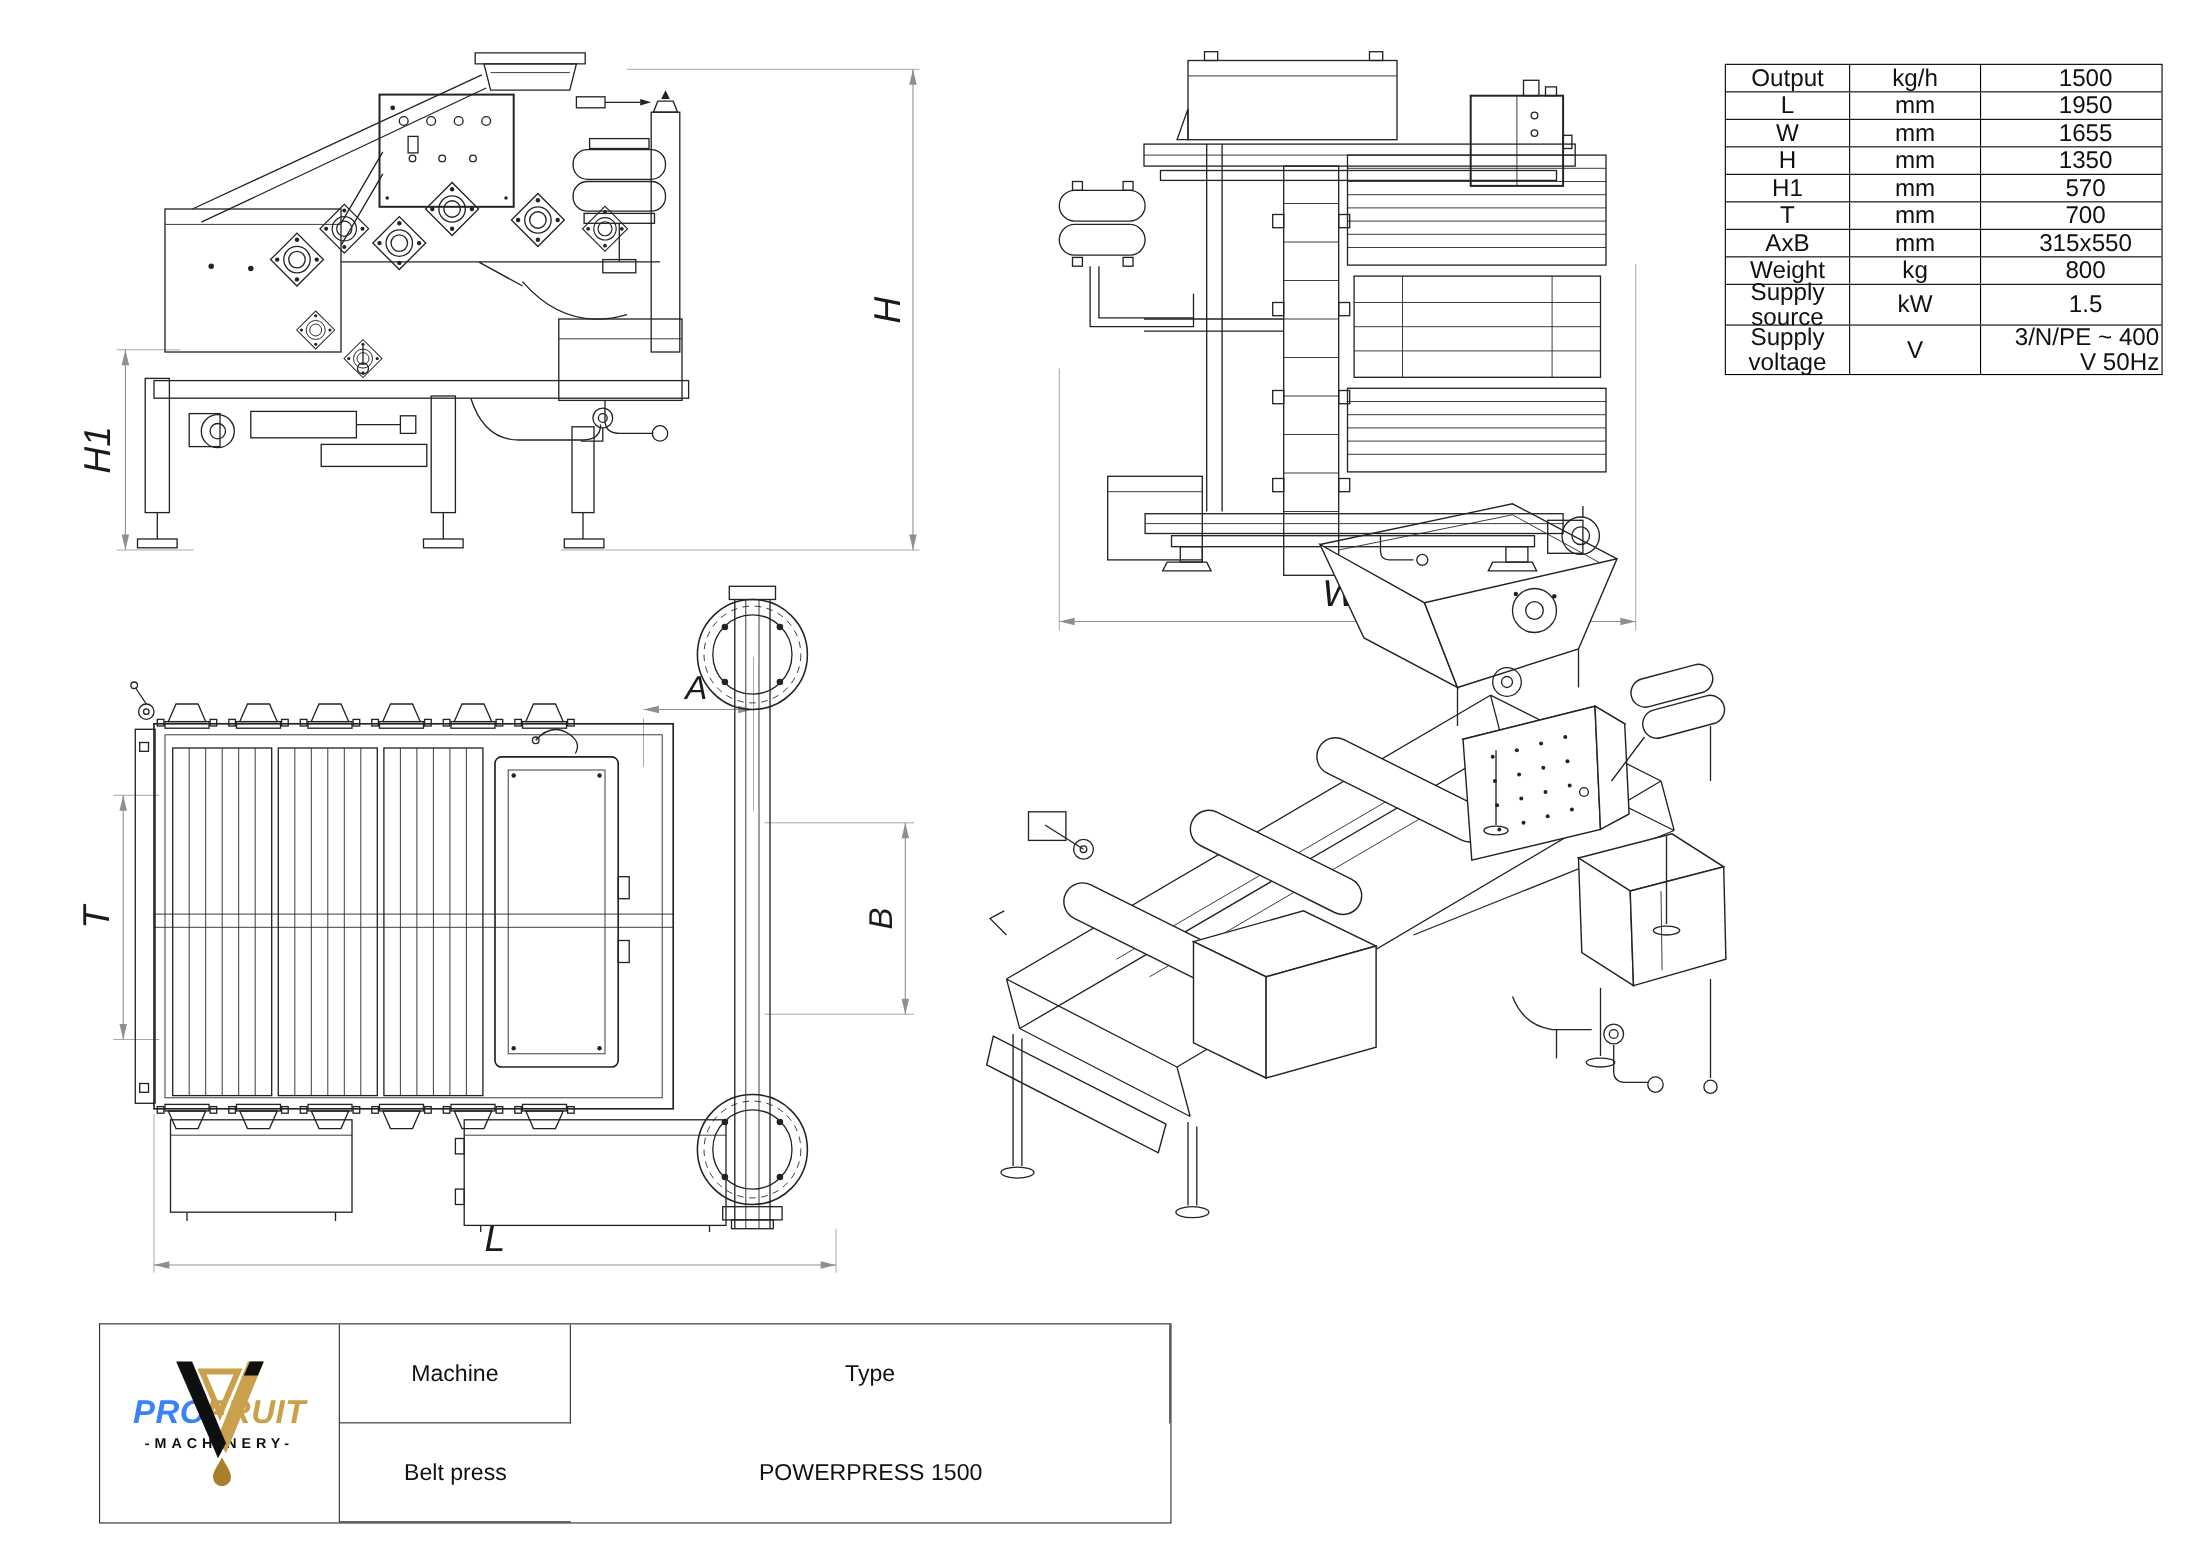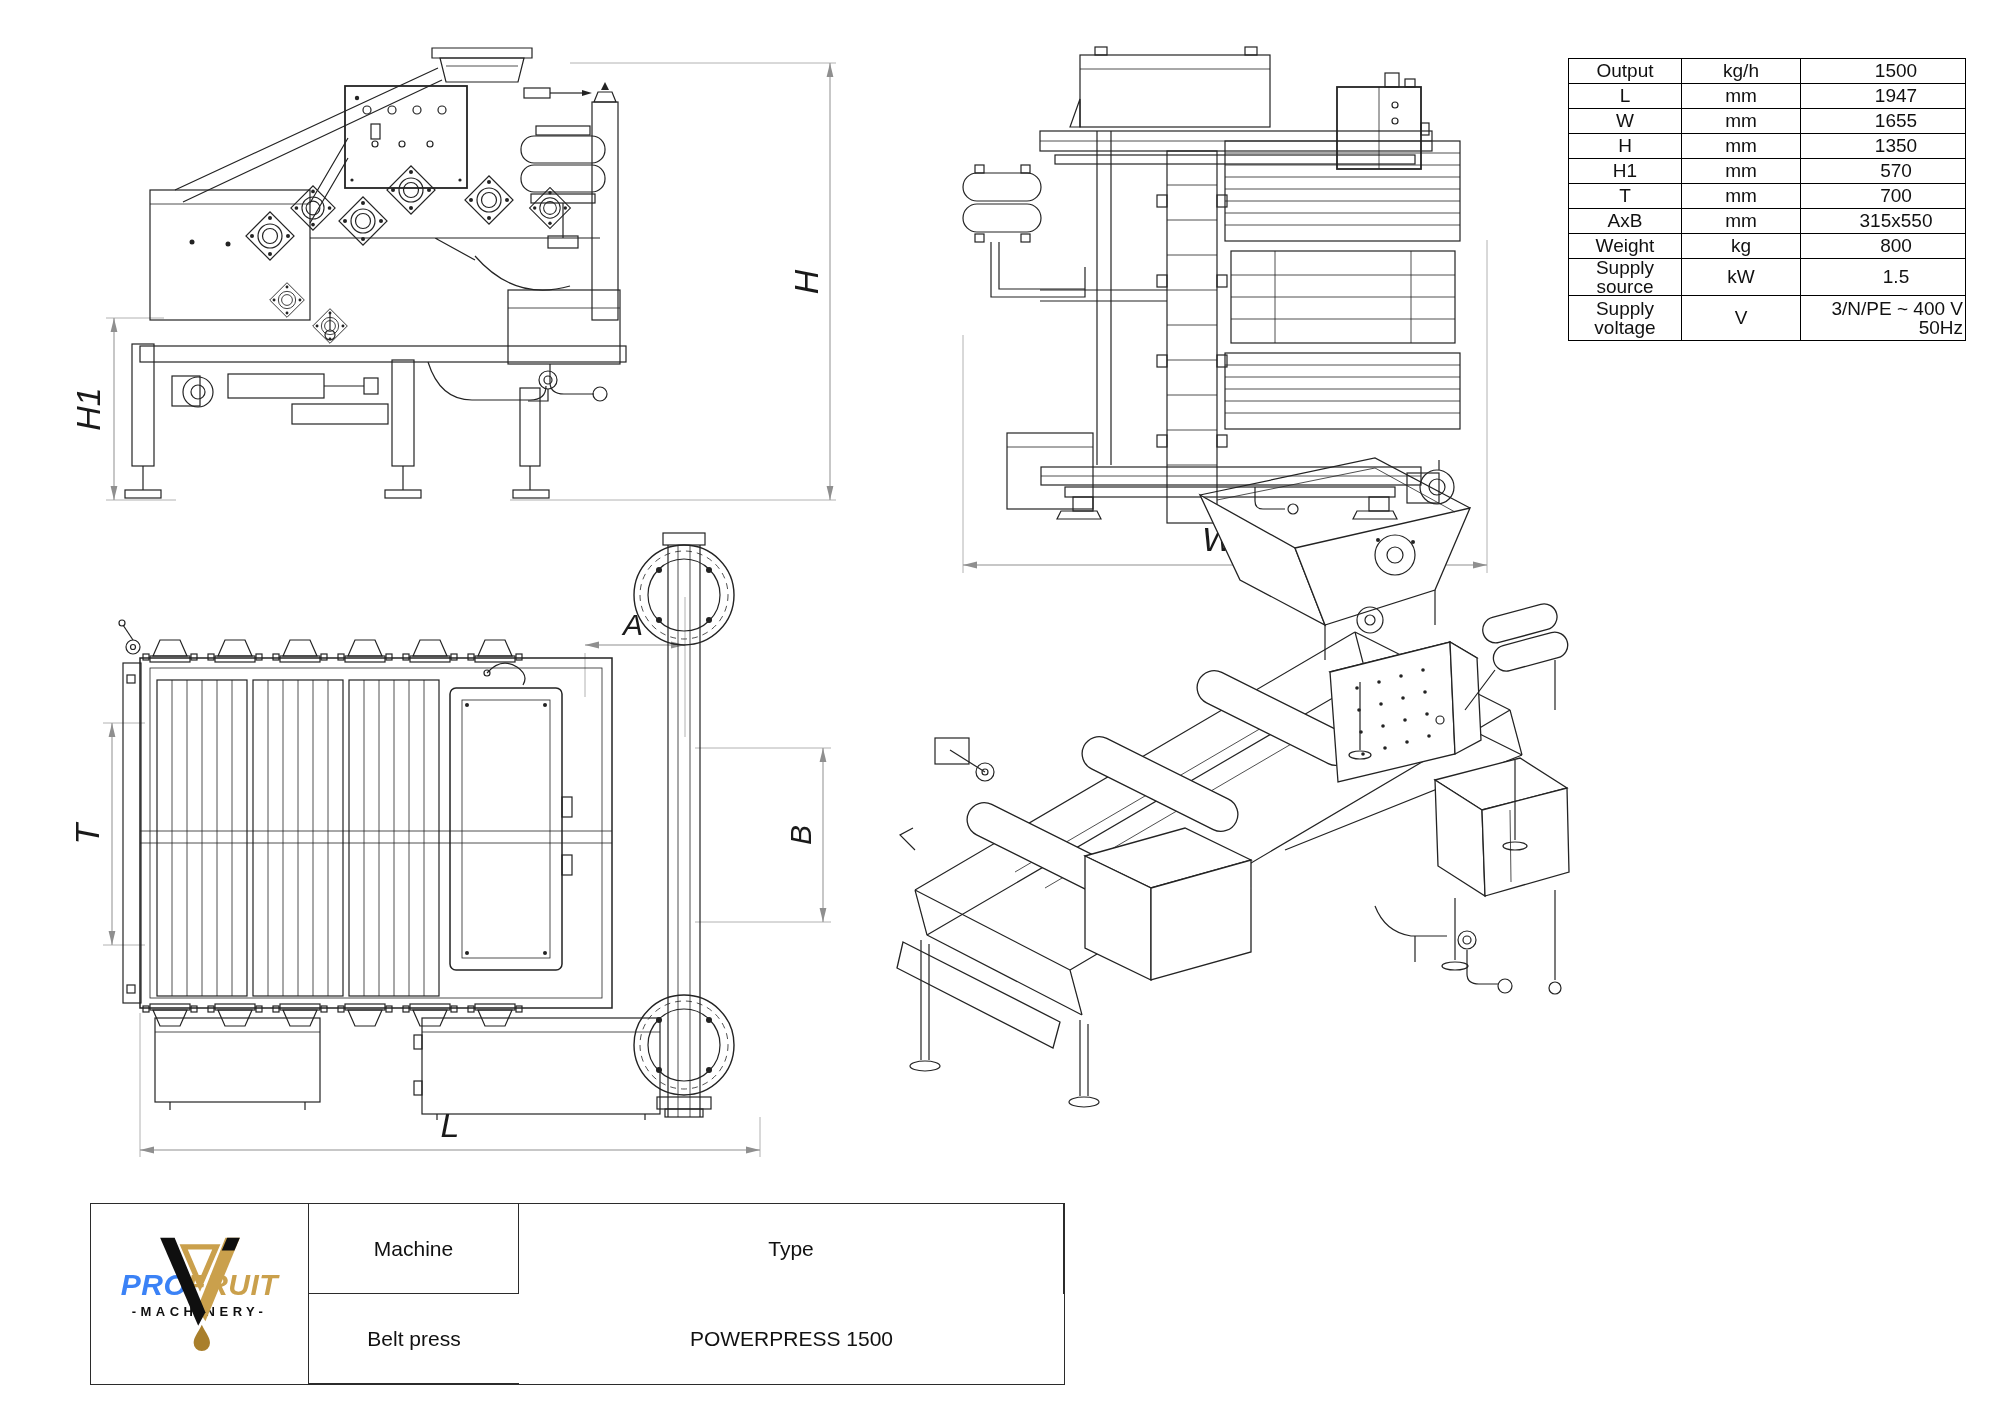--- a/index.html
+++ b/index.html
@@ -14,21 +14,21 @@
   svg .ext{stroke:#a9a9a9;stroke-width:0.9;fill:none;}
   svg .ah{fill:#8f8f8f;stroke:none;}
   svg .dot{fill:#232323;stroke:none;}
   svg text.dlab{font-family:"Liberation Sans",sans-serif;font-style:italic;font-size:34px;fill:#1a1a1a;}
   svg text.dlab2{font-family:"Liberation Sans",sans-serif;font-style:italic;font-size:30px;fill:#1a1a1a;}
   
   .spec-table{position:absolute;left:1568px;top:58px;width:398px;border:1.6px solid #000;box-sizing:border-box;background:#fff;}
   .spec-row{display:flex;}
   .spec-row + .spec-row{border-top:1.4px solid #000;}
   .spec-cell{display:flex;align-items:center;justify-content:center;text-align:center;
-             font-size:19px;line-height:1.02;box-sizing:border-box;padding:1px 2px;}
+             font-size:22px;line-height:1.02;box-sizing:border-box;padding:1px 2px;}
   .spec-cell + .spec-cell{border-left:1.4px solid #000;text-align:right;}
   .c1{width:112px;} .c2{width:119px;} .c3{flex:1;padding-left:28px;}
   .rh{height:24px;} .rh-mid{height:36px;} .rh-big{height:44px;}
   
   .title-block{position:absolute;left:90px;top:1203px;width:975px;height:182px;border:1.7px solid #2b2b2b;
                box-sizing:border-box;display:grid;grid-template-columns:218px 210px 1fr;grid-template-rows:1fr 1fr;background:#fff;}
   .logo-cell{grid-row:1/3;border-right:1.7px solid #2b2b2b;display:flex;flex-direction:column;
              align-items:center;justify-content:center;gap:2px;}
   .tb-cell{display:flex;align-items:center;justify-content:center;font-size:21px;box-sizing:border-box;}
   .tb-label{border-right:1.7px solid #2b2b2b;}
@@ -411,21 +411,21 @@
 
   <div class="spec-table">
     <div class="spec-row rh">
       <div class="spec-cell c1">Output</div>
       <div class="spec-cell c2">kg/h</div>
       <div class="spec-cell c3">1500</div>
     </div>
     <div class="spec-row rh">
       <div class="spec-cell c1">L</div>
       <div class="spec-cell c2">mm</div>
-      <div class="spec-cell c3">1947</div>
+      <div class="spec-cell c3">1950</div>
     </div>
     <div class="spec-row rh">
       <div class="spec-cell c1">W</div>
       <div class="spec-cell c2">mm</div>
       <div class="spec-cell c3">1655</div>
     </div>
     <div class="spec-row rh">
       <div class="spec-cell c1">H</div>
       <div class="spec-cell c2">mm</div>
       <div class="spec-cell c3">1350</div>

